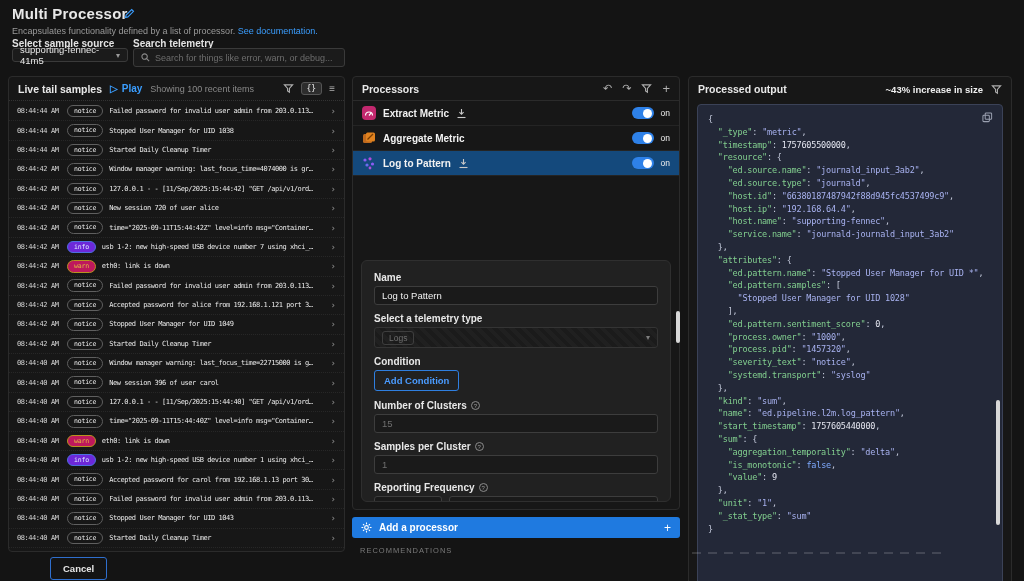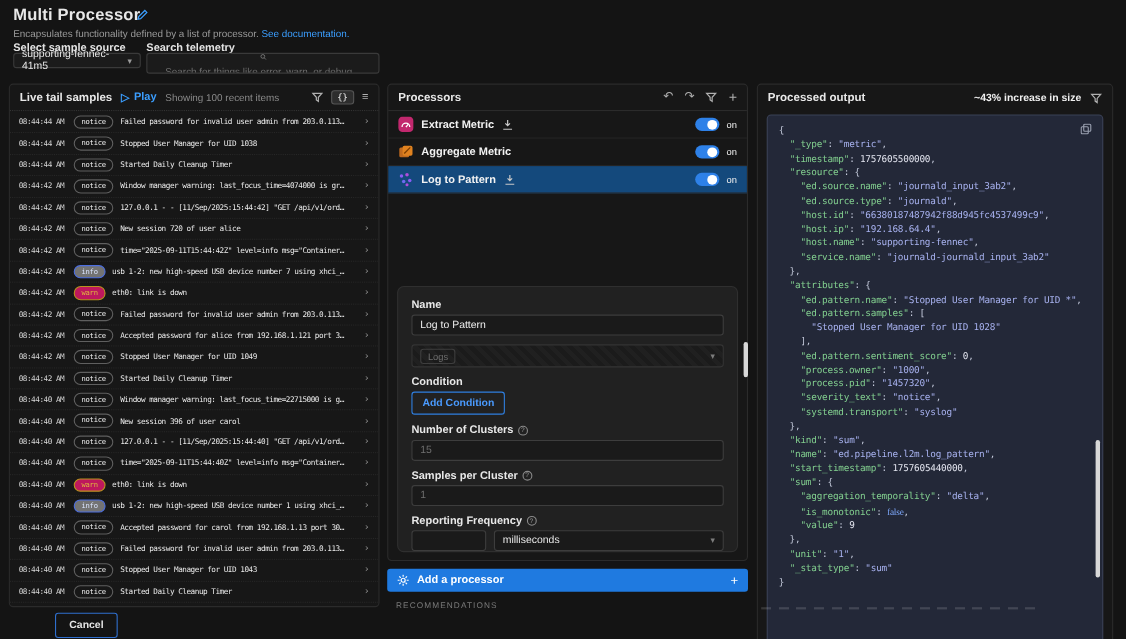--- a/index.html
+++ b/index.html
@@ -35,21 +35,21 @@
   #lt-status { font-size:9px; color:#8a8a8a; white-space:nowrap; }
   .seg-group { margin-left:auto; display:flex; align-items:center; gap:7px; }
   .seg-btn { border:1px solid #555; background:#2d2d2d; border-radius:3px; padding:1px 5px;
     font-family:"DejaVu Sans Mono", monospace; font-size:8px; color:#efefef; cursor:pointer; }
   #log-list { position:absolute; top:25px; bottom:0; left:0; right:0; overflow:hidden; }
   .log-row { height:19.4px; display:flex; align-items:center; gap:6px; padding:0 8px;
     border-bottom:1px dotted #272727; font-family:"DejaVu Sans Mono", monospace; cursor:pointer; }
   .log-row .t { font-size:7px; letter-spacing:-.45px; color:#d6d6d6; white-space:nowrap; width:44px; flex:none; }
   .badge { flex:none; font-size:6.5px; letter-spacing:-.2px; line-height:1; padding:2px 6px;
     border-radius:7px; border:1px solid #5f5f5f; color:#f0f0f0; }
-  .badge.info { background:#737373; border-color:#4d6fe0; color:#dce6ff; }
+  .badge.info { background:#6d28d9; border-color:#4d6fe0; color:#dce6ff; }
   .badge.warn { background:#be185d; border-color:#b8921f; color:#e0bb3e; }
   .log-row .msg { font-size:7px; letter-spacing:-.45px; color:#eaeaea; white-space:nowrap;
     overflow:hidden; flex:1; }
   .log-row .chev { color:#9a9a9a; font-size:9px; flex:none; }
 
   
   #processors { left:352px; top:76px; width:328px; height:434px; }
   #proc-head-icons { margin-left:auto; display:flex; gap:10px; align-items:center; }
   .proc-row { height:25px; display:flex; align-items:center; gap:7px; padding:0 9px;
     border-bottom:1px solid #242424; cursor:pointer; }
@@ -93,21 +93,21 @@
   #recs { left:360px; top:546px; width:200px; height:8px; overflow:hidden; font-size:7.5px; font-weight:normal;
     letter-spacing:1px; color:#7a7a7a; }
 
   
   #output { left:688px; top:76px; width:324px; height:532px; }
   #out-size { margin-left:auto; font-size:9.5px; font-weight:bold; color:#f0f0f0; white-space:nowrap; }
   #code-wrap { position:absolute; left:8px; right:8px; top:27px; bottom:8px; background:#232838;
     border:1px solid #3b4257; border-radius:4px; padding:8px 10px; overflow:hidden; }
   #code { font-family:"DejaVu Sans Mono", monospace; font-size:8.5px; letter-spacing:-.2px;
     line-height:12.8px; white-space:pre; color:#c5cbdc; }
-  .jk { color:#82cf8f; } .js { color:#a8b2f0; } .jn { color:#e4e6f0; } .jb { color:#7faaff;font-family:Liberation Serif, serif; }
+  .jk { color:#82cf8f; } .js { color:#a8b2f0; } .jn { color:#e4e6f0; } .jb { color:#7faaff; }
   #copy-icon { position:absolute; top:7px; right:9px; width:11px; height:11px; cursor:pointer; }
   #copy-icon rect { fill:none; stroke:#9aa0b0; stroke-width:1.1; }
   .scroll-thumb { position:absolute; background:#d8d8d8; border-radius:2px; width:4px; cursor:grab; }
   #hint-dashes { left:692px; top:552px; width:250px; height:2px;
     background:repeating-linear-gradient(90deg, rgba(255,255,255,.14) 0 9px, transparent 9px 16px); }
 
   
   #bottom-save { left:8px; top:583px; }
   #bottom-cancel { left:50px; top:557px; background:transparent; border:1px solid #2f6fce; color:#e6e6e6; }
 </style>
@@ -118,21 +118,21 @@
 <svg class="abs" id="title-edit" width="11" height="11" viewBox="0 0 11 11">
     <path d="M1.5 9.5l.6-2.4 5.6-5.6 1.8 1.8-5.6 5.6-2.4.6z" fill="none" stroke="#3b9eff" stroke-width="1.1"></path>
   </svg>
 <div class="abs" id="subtitle"><span>Encapsulates functionality defined by a list of processor.</span> <a href="#">See documentation.</a></div>
 <div class="abs ctl-label" style="left:12px;">Select sample source</div>
 <div class="abs ctl-label" style="left:133px;">Search telemetry</div>
 <div class="abs select-box" style="left:12px;top:48px;width:116px;">
   <span>supporting-fennec-41m5</span>
   <span class="chev">▾</span>
 </div>
-<div class="abs search-box" style="left:133px;top:48px;width:212px;flex-direction:column;">
+<div class="abs search-box" style="left:133px;top:48px;width:212px;">
   <svg width="9" height="9" viewBox="0 0 10 10">
       <circle cx="4" cy="4" r="3" fill="none" stroke="#8a8a8a" stroke-width="1.2"></circle>
       <line x1="6.3" y1="6.3" x2="9" y2="9" stroke="#8a8a8a" stroke-width="1.2"></line>
     </svg>
   <span class="ph">Search for things like error, warn, or debug...</span>
 </div>
 
 <div class="abs panel" id="livetail">
   <div class="panel-head">
     <span class="panel-title">Live tail samples</span>
@@ -352,20 +352,21 @@
           <i></i>
         </span>
         <span class="on-label">on</span>
       </div>
     </div>
 
   <div id="proc-form">
     <div class="f-label">Name</div>
     <div class="f-input">Log to Pattern</div>
 
+    <div class="f-label">Select a telemetry type</div>
     <div class="f-select-dis">
       <span class="chip">Logs</span>
       <span class="chev">▾</span>
     </div>
 
     <div class="f-label">Condition</div>
     <span class="btn-outline-blue">Add Condition</span>
 
     <div class="f-label">
         <span>Number of Clusters</span>

